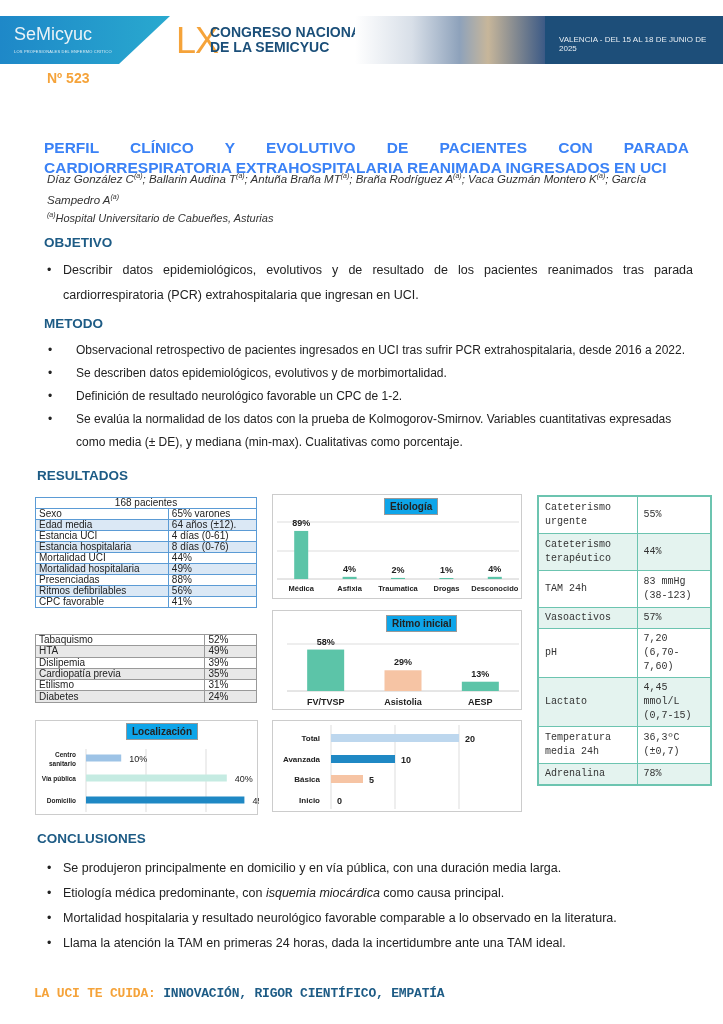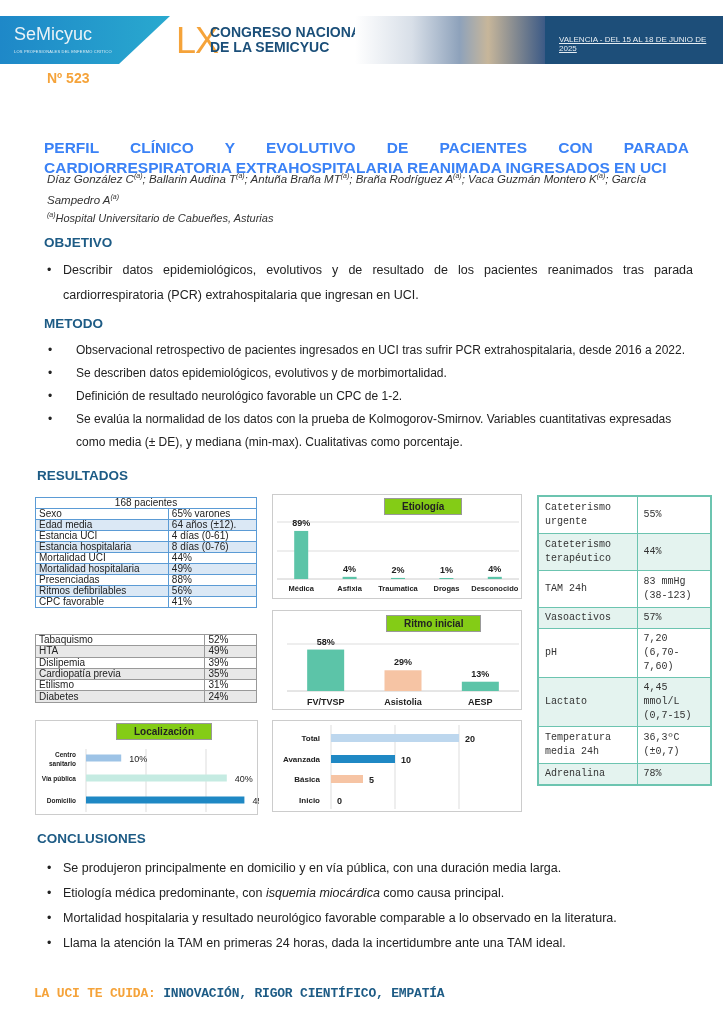--- a/index.html
+++ b/index.html
@@ -4,21 +4,21 @@
 <style>
   * { box-sizing: border-box; margin: 0; padding: 0; }
   body { width: 723px; height: 1024px; background: #fff; font-family: "Liberation Sans", sans-serif; color: #222; position: relative; overflow: hidden; }
   .header { position: absolute; top: 16px; left: 0; width: 596px; height: 48px; }
   .hdr-left { position: absolute; left: 0; top: 0; width: 170px; height: 48px; background: linear-gradient(90deg, #1e88c8 0%, #29a9cf 100%); clip-path: polygon(0 0, 100% 0, 70% 100%, 0 100%); }
   .logo { position: absolute; left: 14px; top: 8px; color: #e9f2f7; font-size: 18px; font-family: "Liberation Sans", sans-serif; }
   .logo .tag { display: block; font-size: 4px; letter-spacing: .2px; margin-top: 4px; color: #dfeef5; }
   .lx { position: absolute; left: 176px; top: 4px; color: #f5a33a; font-size: 36px; font-family: "Liberation Sans", sans-serif; letter-spacing: -1px; }
   .congreso { position: absolute; left: 210px; top: 9px; color: #1b4f79; font-size: 14px; font-weight: bold; line-height: 15px; font-family: "Liberation Sans", sans-serif; }
   .hdr-photo { position: absolute; left: 355px; top: 0; width: 190px; height: 48px; background: linear-gradient(90deg, #ffffff 0%, #d8dfe8 30%, #8ea2bb 55%, #c7b69a 70%, #3c5a86 100%); }
-  .hdr-right { position: absolute; left: 545px; top: 0; width: 178px; height: 48px; background: #1d4e79; color: #e6edf3; font-size: 8px; padding-top: 19px; padding-left: 14px; font-family: "Liberation Sans", sans-serif; text-decoration: underline; }
+  .hdr-right { position: absolute; left: 545px; top: 0; width: 178px; height: 48px; background: #1d4e79; color: #e6edf3; font-size: 8px; padding-top: 19px; padding-left: 14px; font-family: "Liberation Sans", sans-serif; }
   .num { position: absolute; left: 47px; top: 70px; color: #f5a33a; font-weight: bold; font-size: 14px; }
   .title { position: absolute; left: 44px; top: 98px; width: 645px; color: #3b82f6; font-weight: bold; font-size: 15.5px; line-height: 20px; text-align: justify; text-align-last: left; margin-top: 40px; }
   .authors { position: absolute; left: 47px; top: 167px; width: 640px; font-style: italic; font-size: 11.5px; line-height: 18px; color: #333; }
   .affil { position: absolute; left: 47px; top: 211px; font-style: italic; font-size: 11px; color: #333; }
   sup { font-size: 7px; }
   .sec { position: absolute; color: #1d5b85; font-weight: bold; font-size: 13.5px; }
   .bul { position: absolute; font-size: 12.5px; color: #222; }
   .bul li { list-style: none; position: relative; }
   .bul li::before { content: "•"; position: absolute; left: -16px; }
   .obj li { line-height: 25px; text-align: justify; }
@@ -33,21 +33,21 @@
   .t1 .hd { text-align: center; }
   .t2 { position: absolute; left: 35px; top: 634px; width: 222px; border: 1px solid #999; }
   .t2 td { border: 1px solid #999; padding: 0 3px; height: 11.3px; line-height: 10px; }
   .t2 tr:nth-child(even) td { background: #e8e8e8; }
   .t3 { position: absolute; left: 537px; top: 495px; width: 175px; border: 2px solid #6cc4b0; font-size: 10px; font-family: Liberation Mono, monospace; }
   .t3 td { border: 1px solid #6cc4b0; padding: 3px 6px; line-height: 14px; color: #333; }
   .t3 tr:nth-child(even) td { background: #e4f3ef; }
   .t3 td:first-child { width: 99px; }
 
   .chartbox { position: absolute; border: 1px solid #ccc; background: #fff; }
-  .ctitle { position: absolute; border: 1px solid #999; background: #84cc16; font-weight: bold; font-size: 10px; padding: 2px 17px; }
+  .ctitle { position: absolute; border: 1px solid #999; background: #0ea5e9; font-weight: bold; font-size: 10px; padding: 2px 5px; }
   svg text { font-family: "Liberation Sans", sans-serif; }
   .footer { position: absolute; left: 34px; top: 986px; font-size: 13px; font-weight: bold; letter-spacing: -0.2px; font-family: Liberation Mono, monospace; }
 </style>
 </head>
 <body>
 
 <div class="header">
   <div class="hdr-left"></div>
   <div class="logo">
     <span>SeMicyuc</span>
@@ -203,21 +203,21 @@
       <text x="93.2" y="41" font-size="9" font-weight="normal" fill="#222">10%</text>
       <text x="40" y="35.5" text-anchor="end" font-size="6.5" font-weight="bold" fill="#222">Centro</text>
       <text x="40" y="44.5" text-anchor="end" font-size="6.5" font-weight="bold" fill="#222">sanitario</text>
       <rect x="50" y="53.5" width="140.8" height="7" fill="#c5ebe2"></rect>
       <text x="198.8" y="61" font-size="9" font-weight="normal" fill="#222">40%</text>
       <text x="40" y="60" text-anchor="end" font-size="6.5" font-weight="bold" fill="#222">Vía pública</text>
       <rect x="50" y="75.5" width="158.4" height="7" fill="#1f88c4"></rect>
       <text x="216.4" y="83" font-size="9" font-weight="normal" fill="#222">45%</text>
       <text x="40" y="82" text-anchor="end" font-size="6.5" font-weight="bold" fill="#222">Domicilio</text>
     </svg>
-  <div class="ctitle" style="left:80px;top:2px;">Localización</div>
+  <div class="ctitle" style="left:90px;top:2px;">Localización</div>
 </div>
 
 <div class="chartbox" style="left:272px;top:494px;width:250px;height:105px;">
   <svg id="eti-svg" width="250" height="105">
       <line x1="4" x2="246" y1="27" y2="27" stroke="#ddd" stroke-width="1"></line>
       <line x1="4" x2="246" y1="56" y2="56" stroke="#ddd" stroke-width="1"></line>
       <line x1="4" x2="246" y1="84" y2="84" stroke="#ccc" stroke-width="1"></line>
       <rect x="21.2" y="35.94" width="14" height="48.06" fill="#5cc4a8"></rect>
       <text x="28.2" y="30.939999999999998" text-anchor="middle" font-size="9" font-weight="bold" fill="#222">89%</text>
       <text x="28.2" y="96" text-anchor="middle" font-size="7.5" font-weight="bold" fill="#222">Médica</text>

